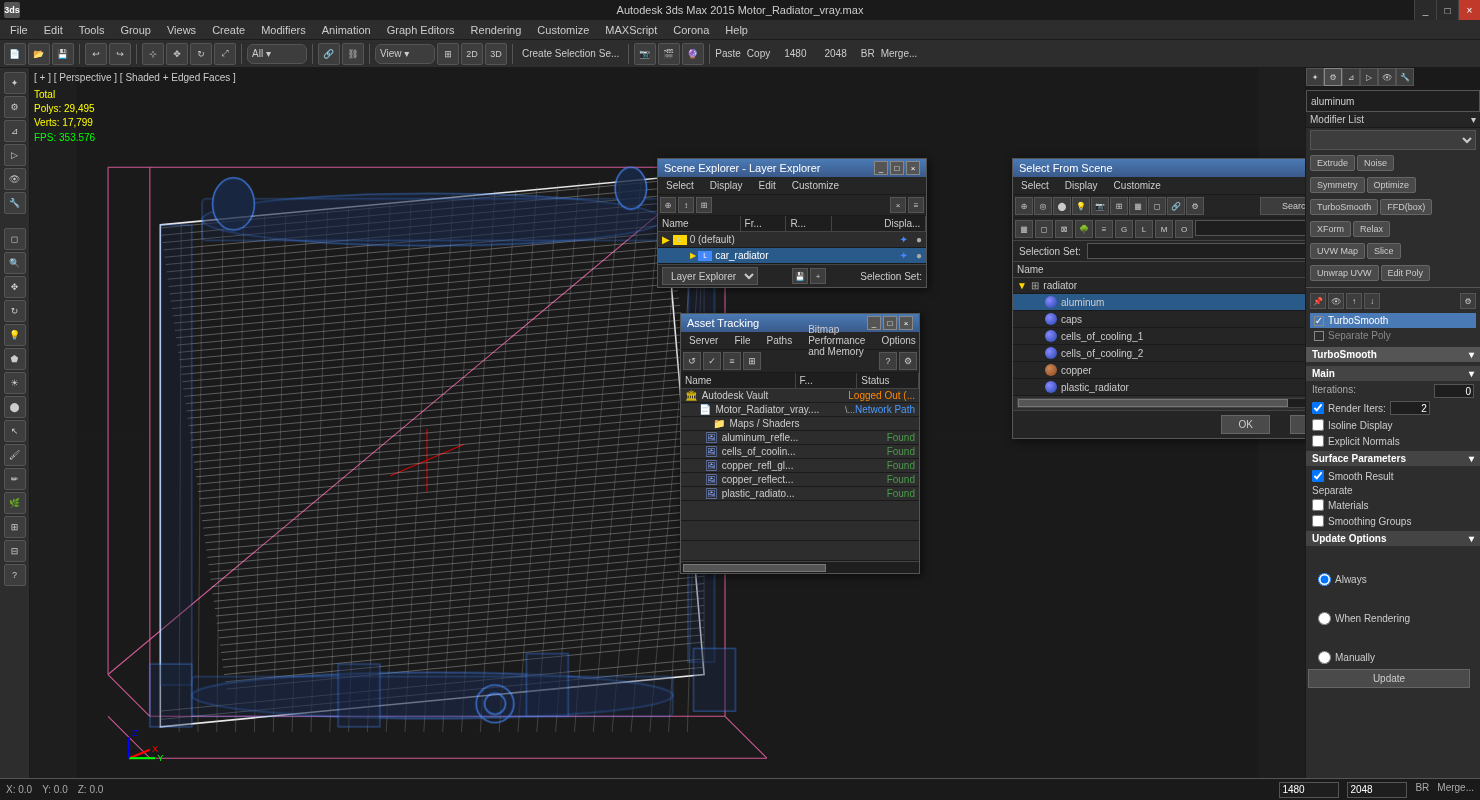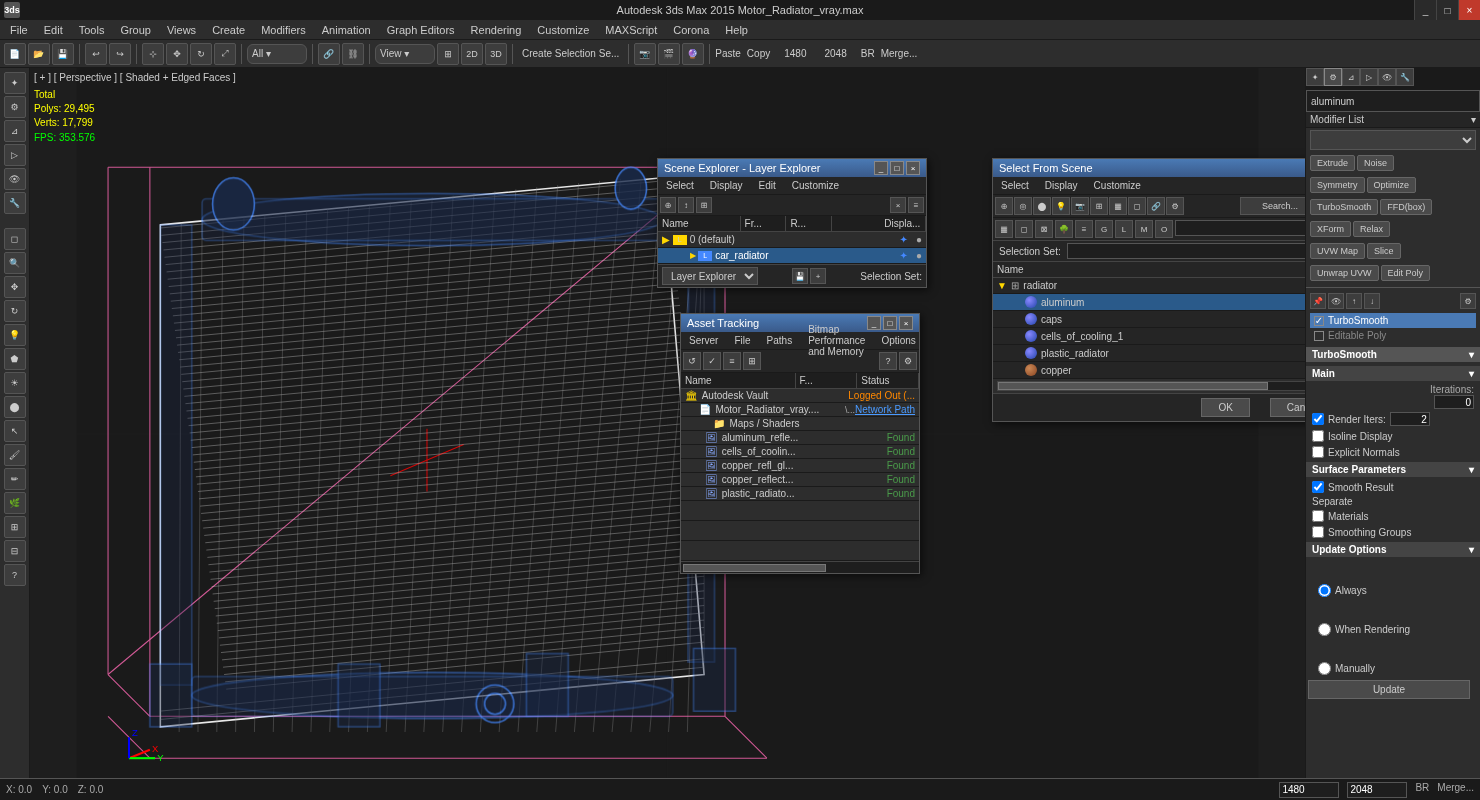--- a/index.html
+++ b/index.html
@@ -287,26 +287,25 @@
       font-weight: bold;
       padding: 2px 6px;
       margin: 2px 0;
       cursor: pointer;
       display: flex;
       align-items: center;
       justify-content: space-between;
     }
     .property-row {
       display: flex;
-      align-items: flex-end;
+      align-items: flex-start;
       justify-content: space-between;
       padding: 1px 6px;
       font-size: 10px;
       color: #ccc;
-      flex-direction: column;
     }
     .property-label {
       color: #aaa;
     }
     .property-value {
       background: #1e1e1e;
       border: 1px solid #555;
       color: #fff;
       width: 40px;
       height: 14px;
@@ -541,37 +540,36 @@
       font-size: 10px;
       color: #ccc;
       border-bottom: 1px solid #1a1a1a;
       cursor: pointer;
     }
     .at-status-found {
       color: #4a9a4a;
     }
     .at-status-network {
       color: #4a9aff;
-      text-decoration: underline;
     }
     .at-status-logged {
       color: #ff8800;
     }
     .at-scrollbar {
       height: 12px;
       background: #1e1e1e;
       border-top: 1px solid #444;
       display: flex;
       align-items: center;
     }
 
     
     .select-from-scene {
       top: 90px;
-      left: 962px;
+      left: 982px;
       width: 350px;
     }
     .sfs-toolbar {
       display: flex;
       gap: 1px;
       padding: 2px;
       background: #252525;
       border-bottom: 1px solid #1a1a1a;
       flex-wrap: wrap;
     }
@@ -1194,27 +1192,33 @@
         <div class="sfs-tree-row">
           <span class="se-indent"></span>
           <span class="se-indent"></span>
           <span class="sfs-material-ball" style="background:radial-gradient(circle at 35% 35%, #8888ff, #2244aa);"></span>
           <span>cells_of_cooling_1</span>
         </div>
         <div class="sfs-tree-row">
           <span class="se-indent"></span>
           <span class="se-indent"></span>
           <span class="sfs-material-ball" style="background:radial-gradient(circle at 35% 35%, #8888ff, #2244aa);"></span>
-          <span>plastic_radiator</span>
+          <span>cells_of_cooling_2</span>
         </div>
         <div class="sfs-tree-row">
           <span class="se-indent"></span>
           <span class="se-indent"></span>
           <span class="sfs-material-ball" style="background:radial-gradient(circle at 35% 35%, #cc8855, #884422);"></span>
           <span>copper</span>
+        </div>
+        <div class="sfs-tree-row">
+          <span class="se-indent"></span>
+          <span class="se-indent"></span>
+          <span class="sfs-material-ball" style="background:radial-gradient(circle at 35% 35%, #8888ff, #2244aa);"></span>
+          <span>plastic_radiator</span>
         </div>
       </div>
       <div class="sfs-scrollbar" style="height:10px;background:#1e1e1e;margin:2px 4px;border:1px solid #444;">
         <div style="width:80%;height:8px;background:#555;border:1px solid #777;"></div>
       </div>
       <div class="sfs-bottom">
         <button class="sfs-btn">OK</button>
         <button class="sfs-btn">Cancel</button>
       </div>
     </div>
@@ -1274,21 +1278,21 @@
       <div style="flex:1;"></div>
       <div class="rpanel-icon" style="width:16px;height:16px;font-size:8px;">⚙</div>
     </div>
     <div class="modifier-stack">
       <div class="modifier-stack-item active">
         <div class="modifier-stack-checkbox">✓</div>
         <span>TurboSmooth</span>
       </div>
       <div class="modifier-stack-item dim">
         <div class="modifier-stack-checkbox"> </div>
-        <span>Editable Poly</span>
+        <span>Separate Poly</span>
       </div>
     </div>
 
     <div class="section-header">
       <span>TurboSmooth</span>
       <span>▾</span>
     </div>
     <div class="section-header" style="background:#444;">
       <span>Main</span>
       <span>▾</span>

